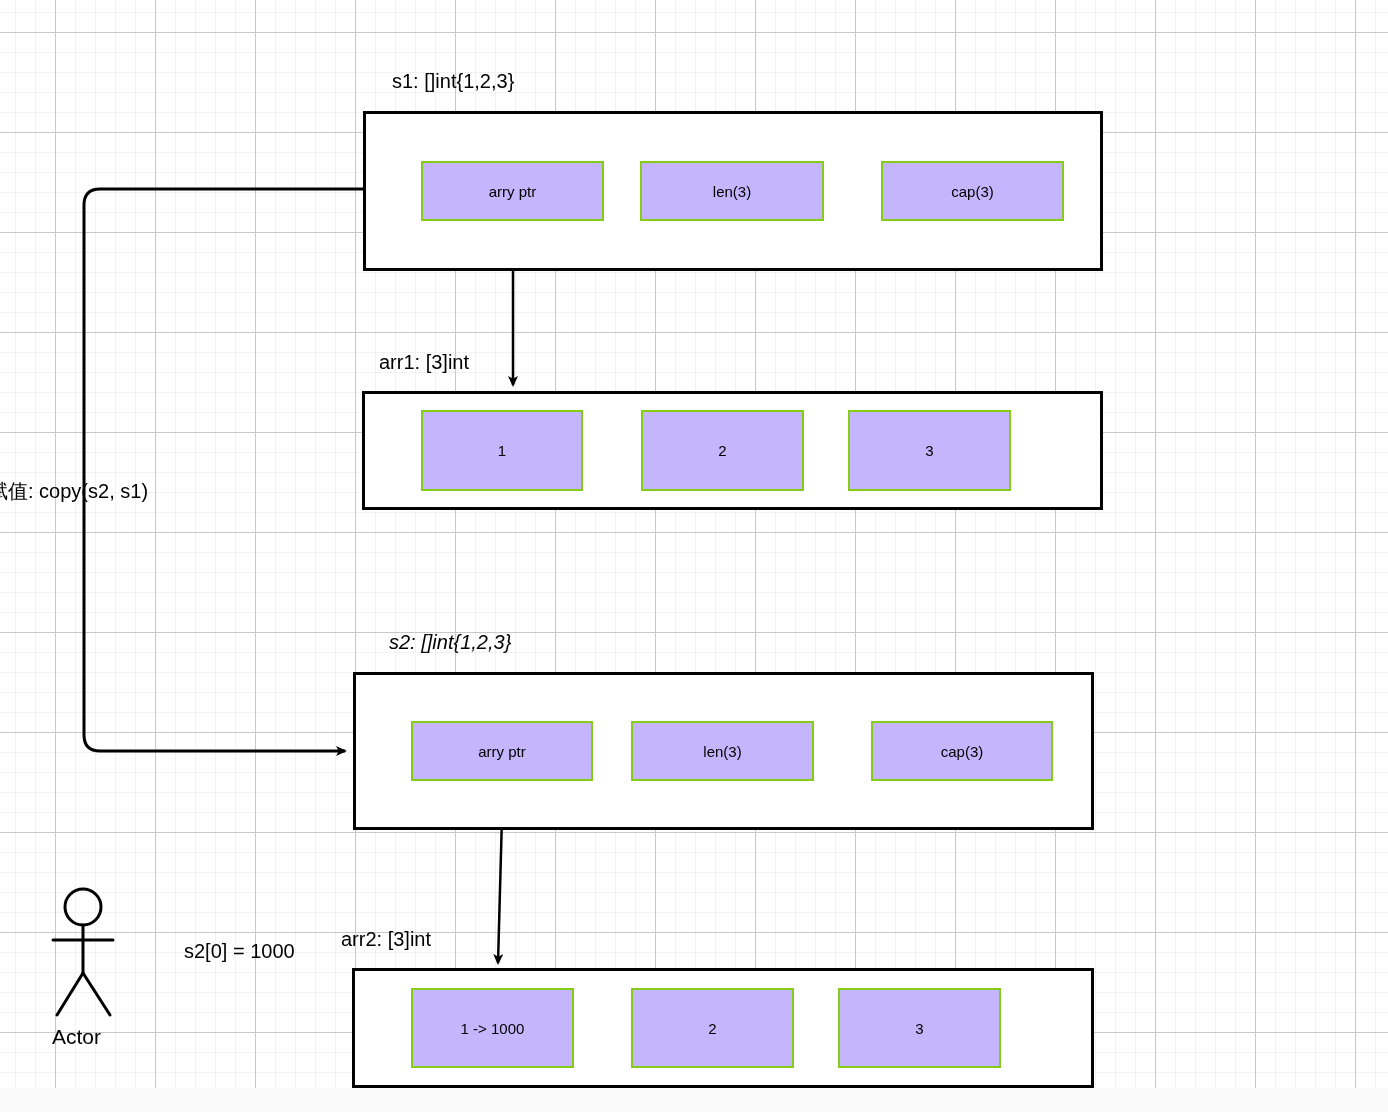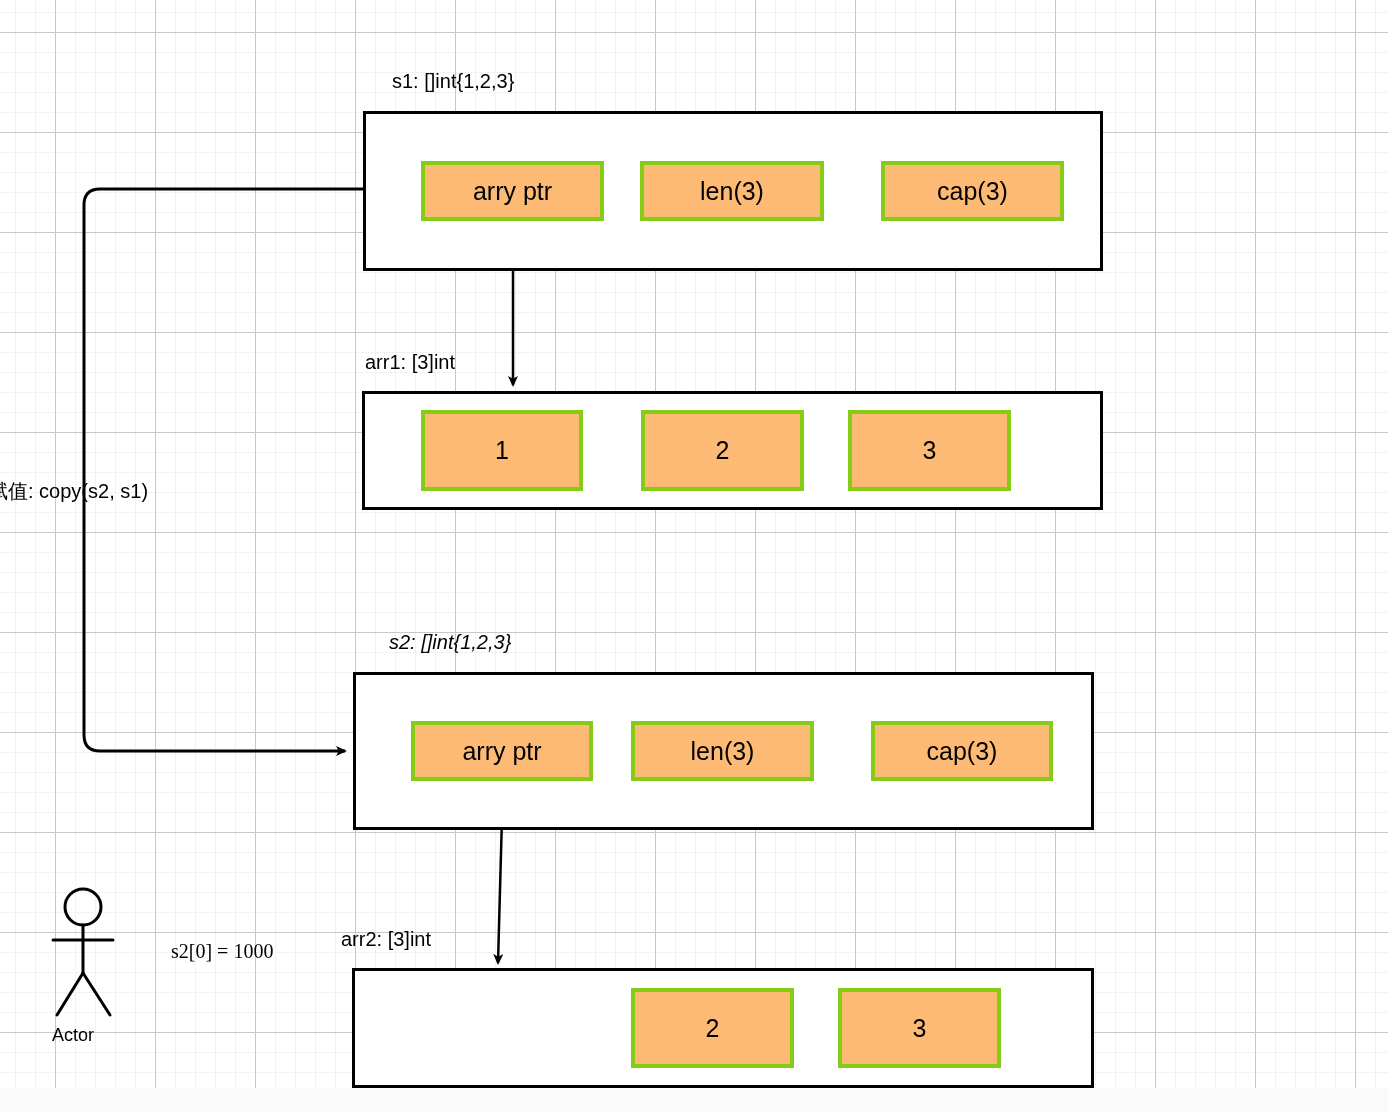--- a/index.html
+++ b/index.html
@@ -60,44 +60,44 @@
   
   .outer-box {
     position: absolute;
     box-sizing: border-box;
     border: 3px solid #000000;
     background: #ffffff;
   }
   .cell-box {
     position: absolute;
     box-sizing: border-box;
-    border: 4px solid #84cc16;
-    background: #fdba74;
+    border: 2px solid #84cc16;
+    background: #c4b5fd;
     display: flex;
     align-items: center;
     justify-content: center;
-    font-size: 25px;
+    font-size: 15px;
     color: #000000;
     white-space: nowrap;
   }
   .box-label {
     position: absolute;
     font-size: 20px;
     color: #000000;
     white-space: nowrap;
   }
   .free-label {
     position: absolute;
     font-size: 20px;
     color: #000000;
     white-space: nowrap;
   }
   .actor-caption {
     position: absolute;
-    font-size: 18px;
+    font-size: 21px;
     color: #000000;
     white-space: nowrap;
   }
 </style>
 </head>
 <body>
 
 <div id="canvas">
 
   <div id="grid"></div>
@@ -124,36 +124,37 @@
       <line x1="83" y1="973" x2="110" y2="1015"></line>
     </g>
   </svg>
 
   <div class="box-label" style="left:392px; top:70px;">s1: []int{1,2,3}</div>
   <div class="outer-box" style="left:363px; top:111px; width:740px; height:160px;"></div>
   <div class="cell-box" style="left:421px; top:161px; width:183px; height:60px;">arry ptr</div>
   <div class="cell-box" style="left:640px; top:161px; width:184px; height:60px;">len(3)</div>
   <div class="cell-box" style="left:881px; top:161px; width:183px; height:60px;">cap(3)</div>
 
-  <div class="box-label" style="left:365px; top:351px;">arr1: [3]int</div>
+  <div class="box-label" style="left:379px; top:351px;">arr1: [3]int</div>
   <div class="outer-box" style="left:362px; top:391px; width:741px; height:119px;"></div>
   <div class="cell-box" style="left:421px; top:410px; width:162px; height:81px;">1</div>
   <div class="cell-box" style="left:641px; top:410px; width:163px; height:81px;">2</div>
   <div class="cell-box" style="left:848px; top:410px; width:163px; height:81px;">3</div>
 
   <div class="free-label" style="left:-12px; top:478px;">赋值: copy(s2, s1)</div>
 
   <div class="box-label" style="left:389px; top:631px;font-style:italic;">s2: []int{1,2,3}</div>
   <div class="outer-box" style="left:353px; top:672px; width:741px; height:158px;"></div>
   <div class="cell-box" style="left:411px; top:721px; width:182px; height:60px;">arry ptr</div>
   <div class="cell-box" style="left:631px; top:721px; width:183px; height:60px;">len(3)</div>
   <div class="cell-box" style="left:871px; top:721px; width:182px; height:60px;">cap(3)</div>
 
   <div class="box-label" style="left:341px; top:928px;">arr2: [3]int</div>
   <div class="outer-box" style="left:352px; top:968px; width:742px; height:120px;"></div>
+  <div class="cell-box" style="left:411px; top:988px; width:163px; height:80px;">1 -&gt; 1000</div>
   <div class="cell-box" style="left:631px; top:988px; width:163px; height:80px;">2</div>
   <div class="cell-box" style="left:838px; top:988px; width:163px; height:80px;">3</div>
 
-  <div class="free-label" style="left:171px; top:940px;font-family:Liberation Serif, serif;">s2[0] = 1000</div>
+  <div class="free-label" style="left:184px; top:940px;">s2[0] = 1000</div>
 
   <div class="actor-caption" style="left:52px; top:1025px;">Actor</div>
 
 </div>
 
 </body></html>

